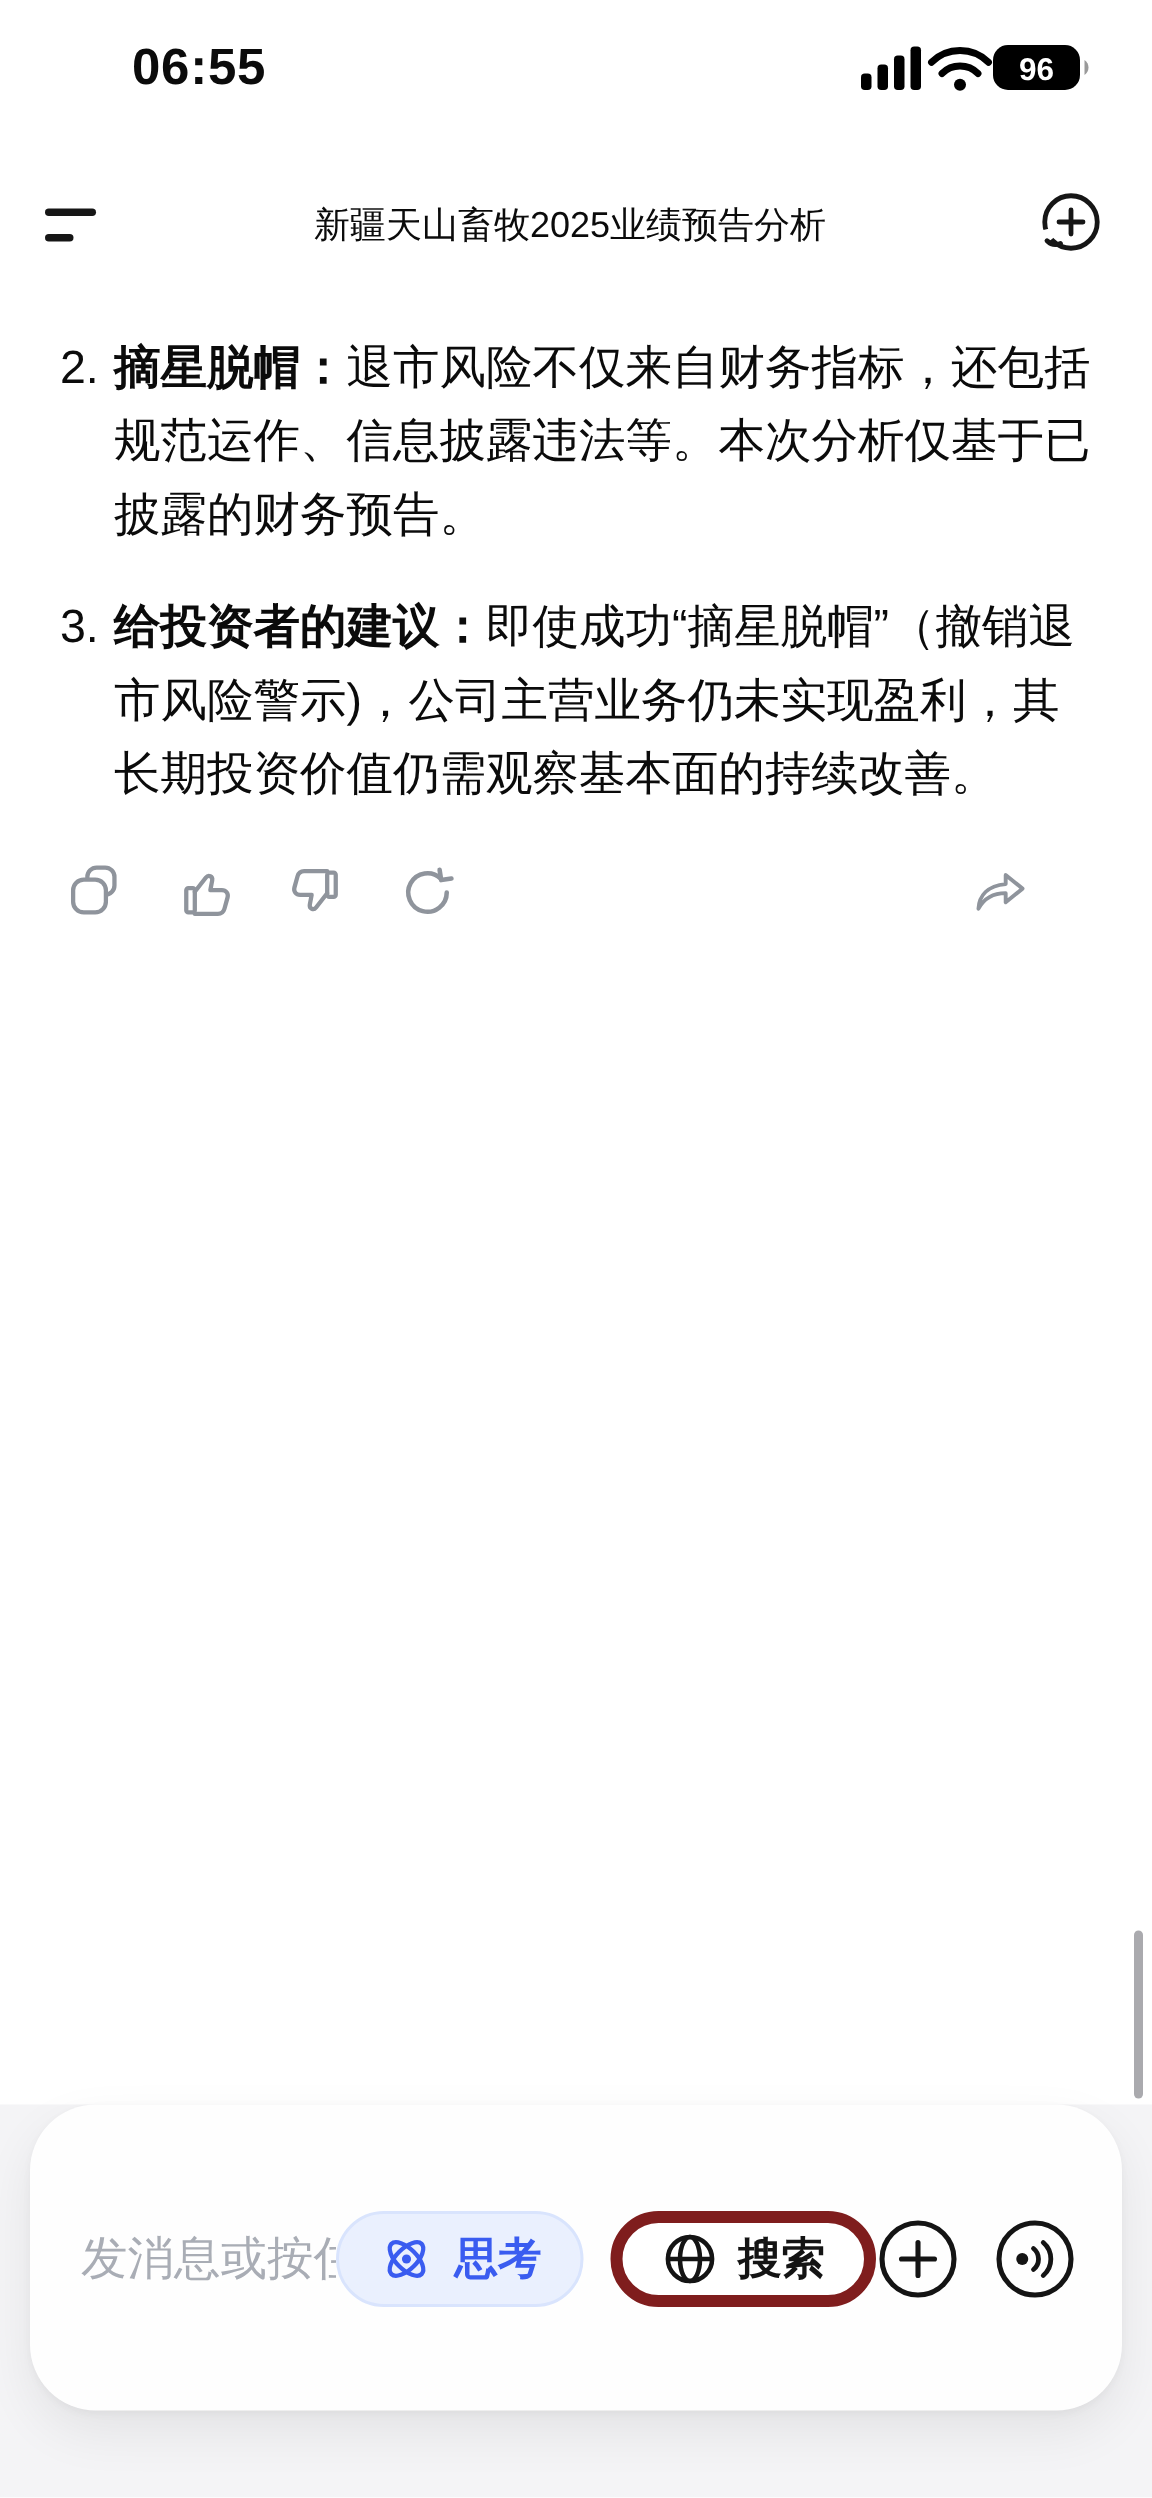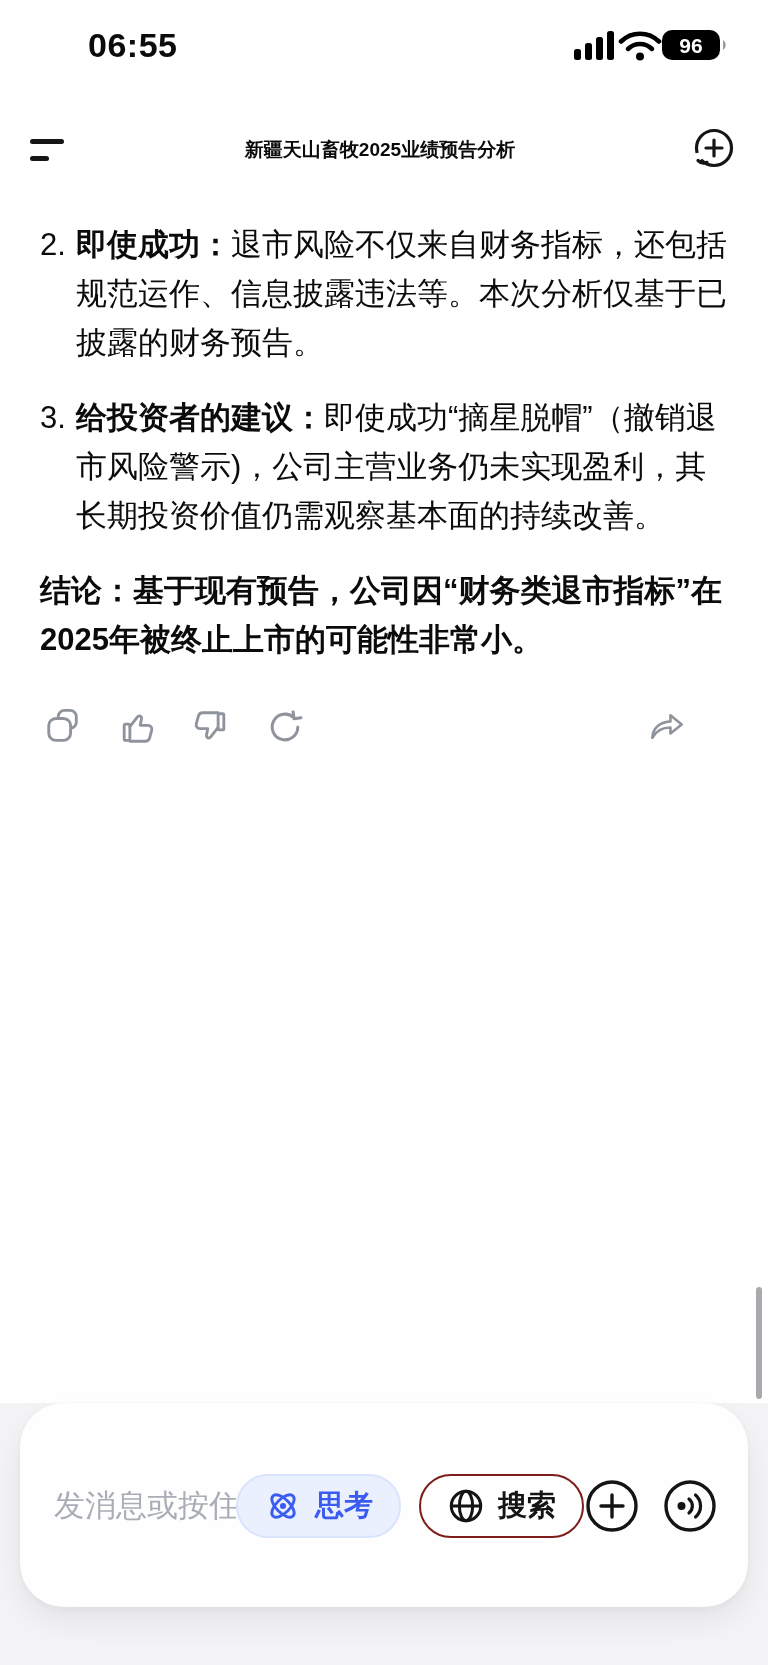--- a/index.html
+++ b/index.html
@@ -19,21 +19,21 @@
   .status-icons { display:flex; align-items:center; gap:0; }
 
   
   .header {
     display:flex; align-items:center;
     padding:50px 30px 0 30px; height:118px;
   }
   .menu-btn { width:40px; height:30px; flex:none; cursor:pointer; }
   .header-title {
     flex:1; text-align:center;
-    font-size:19px; font-weight:700; color:#0b0b0b;
+    font-size:24px; font-weight:400; color:#0b0b0b;
     white-space:nowrap; overflow:hidden;
   }
   .newchat-btn { width:48px; height:48px; flex:none; cursor:pointer; }
 
   
   .content {
     padding:36px 34px 0 40px;
     font-size:31px; line-height:49px; color:#0b0b0b;
   }
   .li { display:flex; margin-bottom:26px; }
@@ -80,21 +80,21 @@
   .pill {
     display:flex; align-items:center; gap:13px;
     height:64px; padding:0 26px; border-radius:33px;
     font-size:29px; cursor:pointer; white-space:nowrap;
   }
   .pill-think {
     background:#eaf0fe; border:2px solid #d9e4fd; color:#3a5cf0;
     font-weight:600; margin-right:18px;
   }
   .pill-search {
-    background:#ffffff; border:2px solid #7f1d1d; color:#141414;
+    background:#ffffff; border:8px solid #7f1d1d; color:#141414;
     font-weight:600;
   }
   .toolbar-spacer { flex:1; }
   .round-btn { width:56px; height:56px; cursor:pointer; }
   .round-btn + .round-btn { margin-left:22px; }
 </style>
 </head>
 <body>
 
 <div class="status-bar">
@@ -131,30 +131,29 @@
     <path d="M8,34.5 q4,4 9,1.8" stroke="#161616" stroke-width="3.2" fill="none" stroke-linecap="round"></path>
     <line x1="24" y1="14" x2="24" y2="30" stroke="#161616" stroke-width="3.2" stroke-linecap="round"></line>
     <line x1="16" y1="22" x2="32" y2="22" stroke="#161616" stroke-width="3.2" stroke-linecap="round"></line>
   </svg>
 </div>
 
 <div class="content">
 
   <div class="li">
     <div class="li-num">2.</div>
-    <div class="li-body"><span class="b">即使成功：</span><span>退市风险不仅来自财务指标，还包括规范运作、信息披露违法等。本次分析仅基于已披露的财务预告。</span></div>
+    <div class="li-body"><span class="b">摘星脱帽：</span><span>退市风险不仅来自财务指标，还包括规范运作、信息披露违法等。本次分析仅基于已披露的财务预告。</span></div>
   </div>
 
   <div class="li">
     <div class="li-num">3.</div>
     <div class="li-body"><span class="b">给投资者的建议：</span><span>即使成功“摘星脱帽”（撤销退市风险警示)，公司主营业务仍未实现盈利，其长期投资价值仍需观察基本面的持续改善。</span></div>
   </div>
 
 
-  <p class="para"><span class="b">结论：基于现有预告，公司因“财务类退市指标”在 2025年被终止上市的可能性非常小。</span></p>
 </div>
 
 <div class="actions">
   <svg class="action-btn" viewBox="0 0 40 40">
     <path d="M15,11 v-2 a6.5,6.5 0 0 1 6.5,-6.5 h6 a6.5,6.5 0 0 1 6.5,6.5 v6 a6.5,6.5 0 0 1 -6.5,6.5 h-2" fill="none" stroke="#8f949c" stroke-width="3"></path>
     <rect x="5" y="11" width="23" height="23" rx="7.5" fill="#ffffff" stroke="#8f949c" stroke-width="3"></rect>
   </svg>
   <svg class="action-btn" viewBox="0 0 40 40">
     <g fill="none" stroke="#8f949c" stroke-width="3" stroke-linejoin="round" stroke-linecap="round">
       <rect x="6.5" y="17" width="6" height="17" rx="1.5"></rect>

